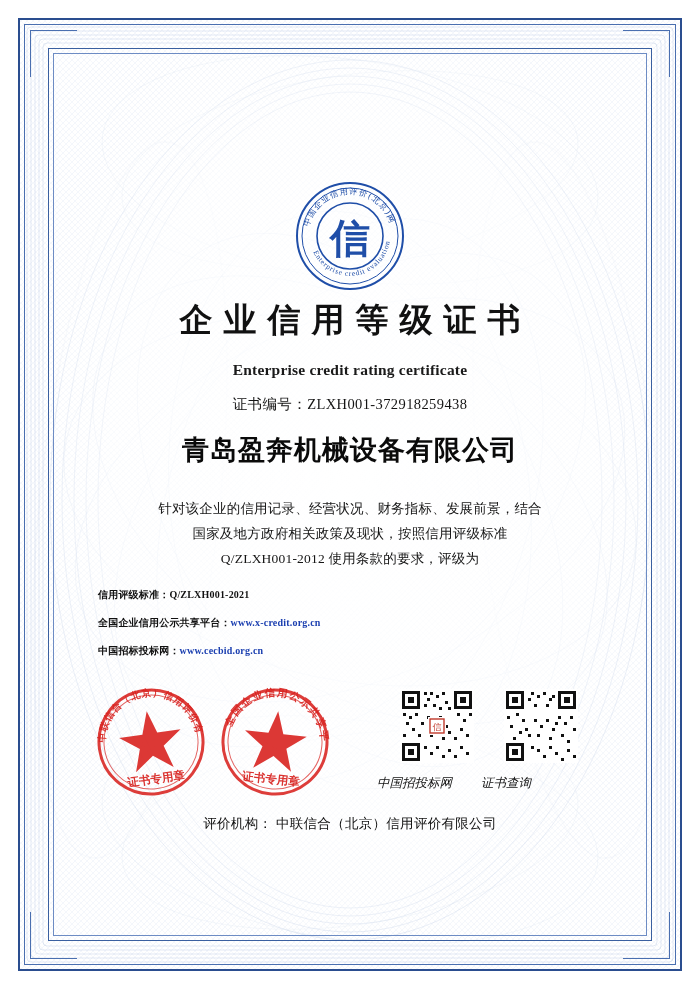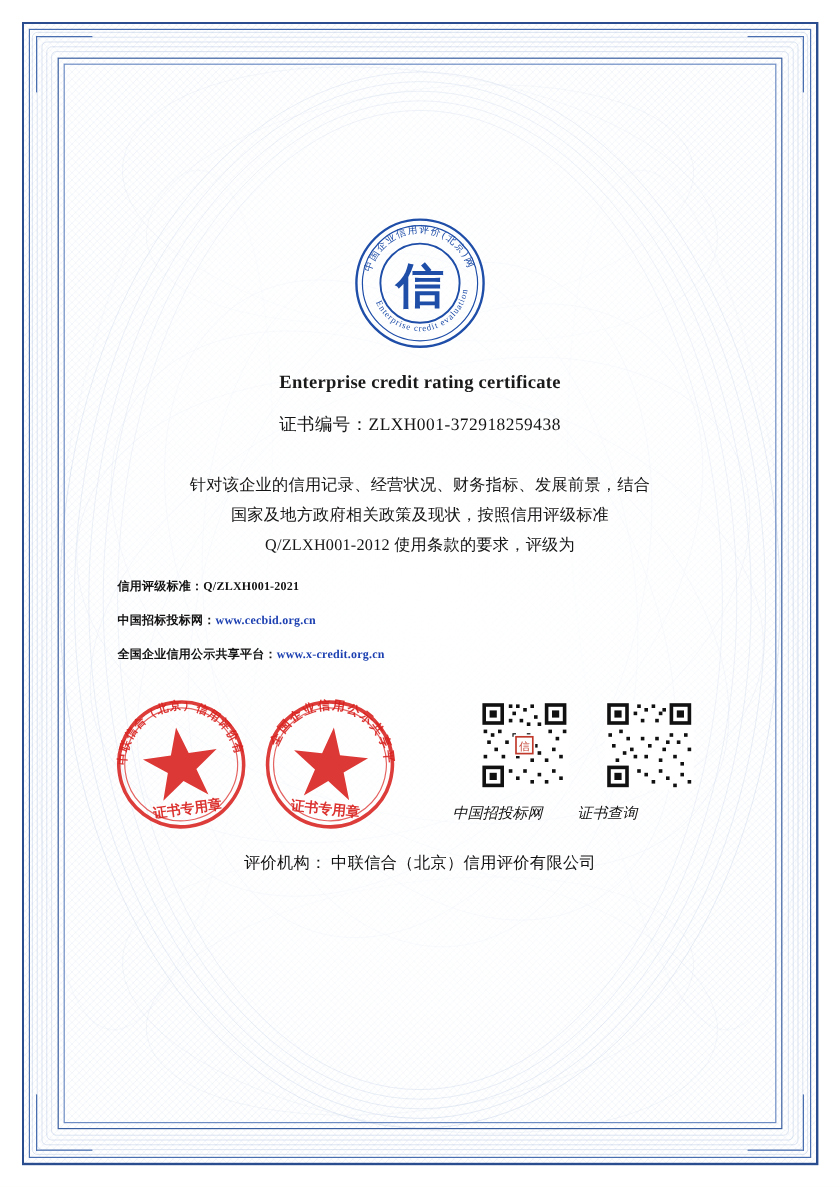--- a/index.html
+++ b/index.html
@@ -295,43 +295,45 @@
         <text font-family="'DejaVu Serif', serif" font-size="8.2" fill="#1f4ea8" letter-spacing="1.1">
           <textPath href="#ringTop" startOffset="7%">中国企业信用评价(北京)网</textPath>
         </text>
         <text font-family="'Liberation Serif', serif" font-size="7.4" fill="#1f4ea8" letter-spacing="0.8">
           <textPath href="#ringBot" startOffset="13%">Enterprise credit evaluation</textPath>
         </text>
         <text x="56" y="72" text-anchor="middle" font-family="'DejaVu Serif', serif" font-size="40" fill="#1f4ea8" font-weight="bold">信</text>
       </svg>
     </div>
 
+    <div class="title-cn">企业信用等级证书</div>
     <div class="title-en">Enterprise credit rating certificate</div>
 
     <div class="cert-no">
       <span>证书编号：</span><span>ZLXH001-372918259438</span>
     </div>
 
+    <div class="company">青岛盈奔机械设备有限公司</div>
 
     <div class="body-text">
       <div>针对该企业的信用记录、经营状况、财务指标、发展前景，结合</div>
       <div>国家及地方政府相关政策及现状，按照信用评级标准</div>
       <div>Q/ZLXH001-2012 使用条款的要求，评级为</div>
     </div>
 
 
     <div class="details">
       <div class="line">
         <span>信用评级标准：</span><span>Q/ZLXH001-2021</span>
       </div>
       <div class="line">
-        <span>中国招标投标网：</span><span class="val-blue">www.cecbid.org.cn</span>
+        <span>全国企业信用公示共享平台：</span><span class="val-blue">www.x-credit.org.cn</span>
       </div>
       <div class="line">
-        <span>全国企业信用公示共享平台：</span><span class="val-blue">www.x-credit.org.cn</span>
+        <span>中国招标投标网：</span><span class="val-blue">www.cecbid.org.cn</span>
       </div>
     </div>
 
     <div class="bottom-row">
 
       <svg class="stamp s1" viewBox="0 0 126 126">
         <defs>
           <path id="st1top" d="M 63,63 m -46,0 a 46,46 0 1,1 92,0" fill="none"></path>
         </defs>
         <g transform="rotate(-8 63 63)">

